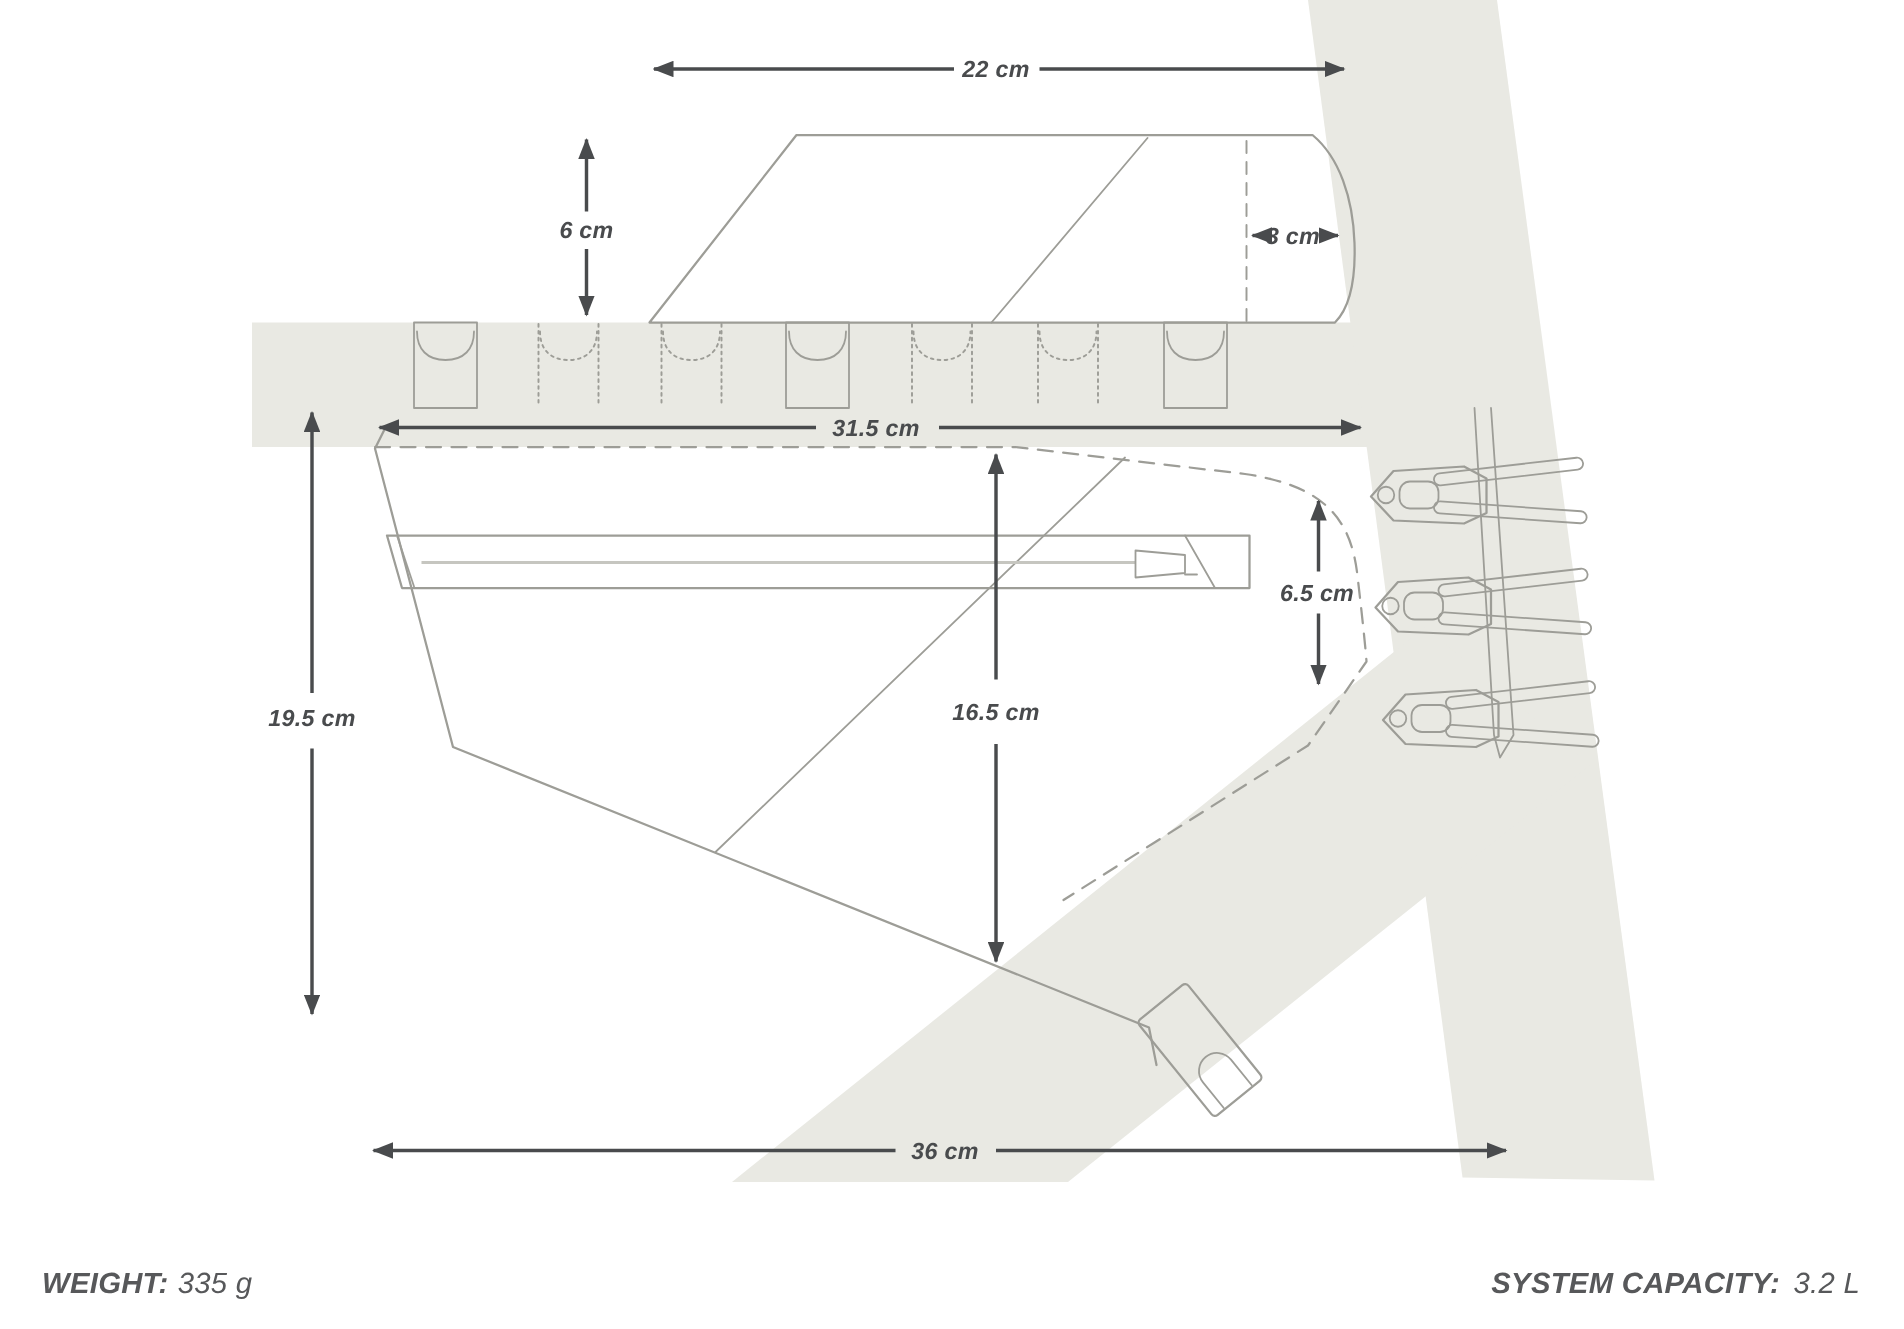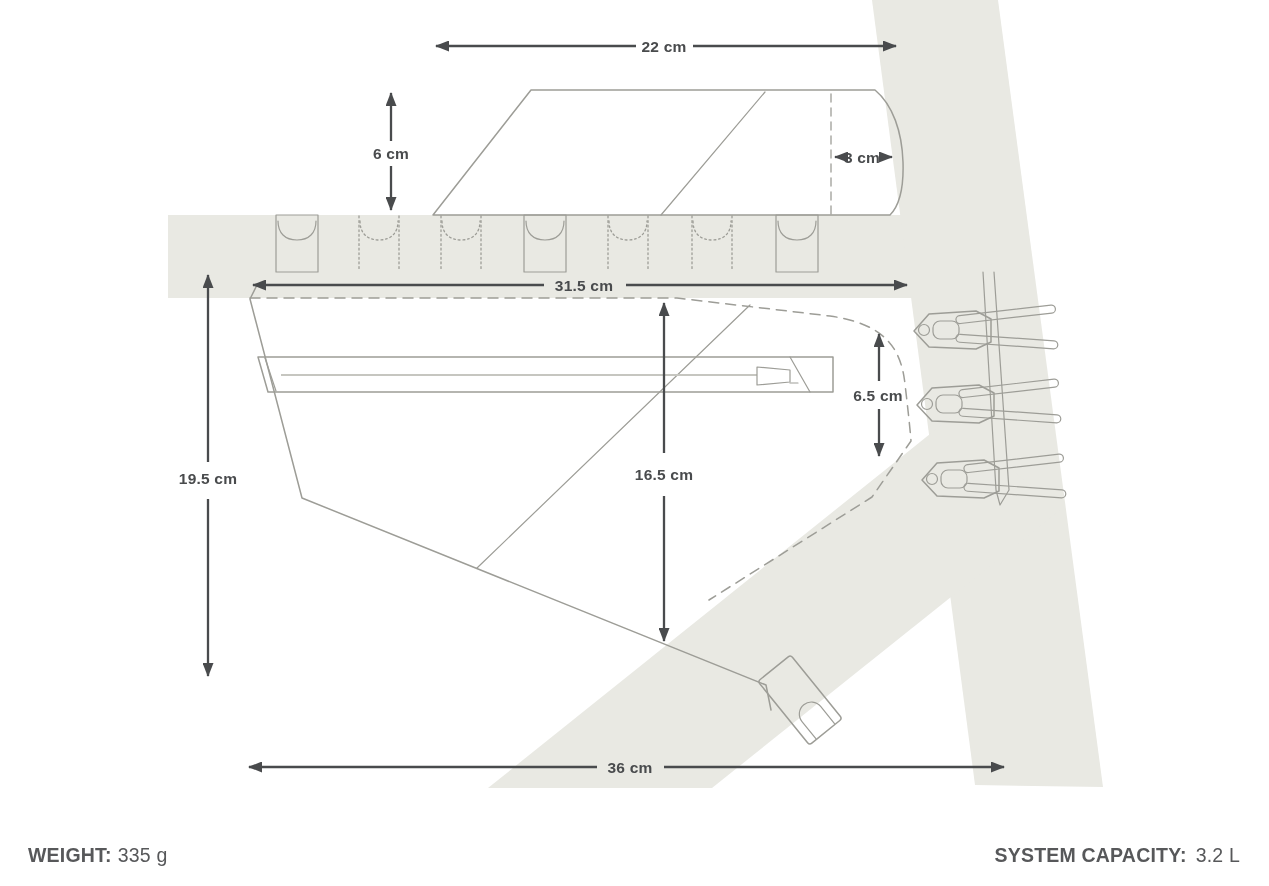--- a/index.html
+++ b/index.html
@@ -1,17 +1,17 @@
 <!DOCTYPE html>
 <html><head>
 <meta charset="utf-8">
 <style>
   html,body{margin:0;padding:0;background:#fff;}
   .stage{position:relative;width:1269px;height:886px;background:#fff;overflow:hidden;
-         font-family:"Liberation Sans",sans-serif;}
+         font-family:"Liberation Sans",sans-serif;font-style:italic;}
   svg{display:block}
   .band{fill:#e9e9e3;stroke:none}
   .ln{stroke:#9d9d97;fill:none;stroke-width:1.5;stroke-linejoin:round;stroke-linecap:round}
   .lnthin{stroke-width:1.2}
   .dash{stroke-dasharray:10 7}
   .fold{stroke-dasharray:8 6;stroke-width:1.3}
   .ghost{stroke-dasharray:1.8 2.8;stroke-width:1.3}
   .teeth{stroke:#c6c6c0;stroke-width:2;fill:none}
   .dimln{stroke:#494b4d;stroke-width:2.3;fill:none}
   .dim{font-weight:700;font-size:15.5px;fill:#494b4d;letter-spacing:.2px;

